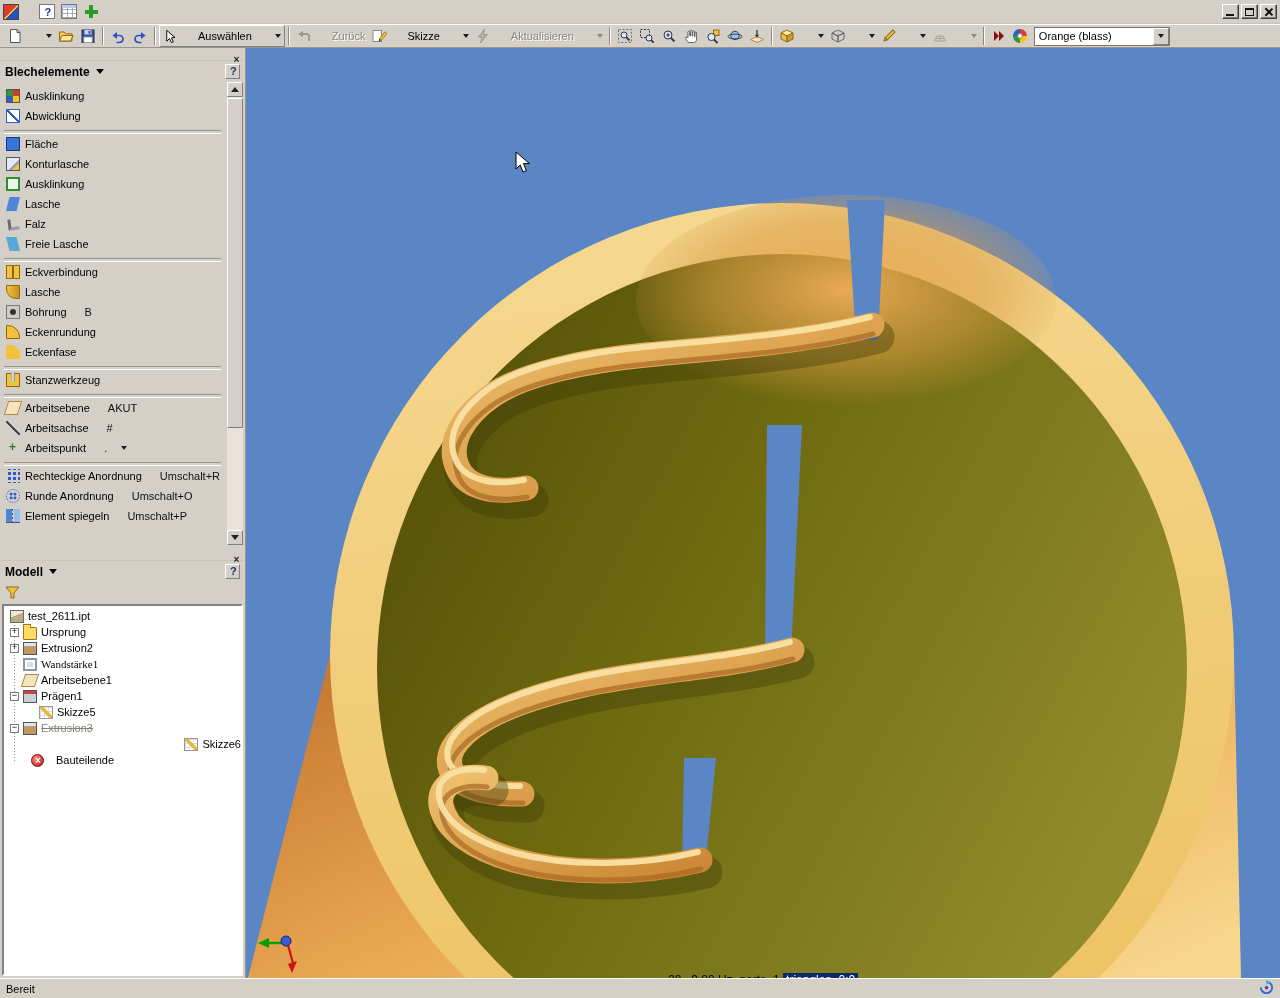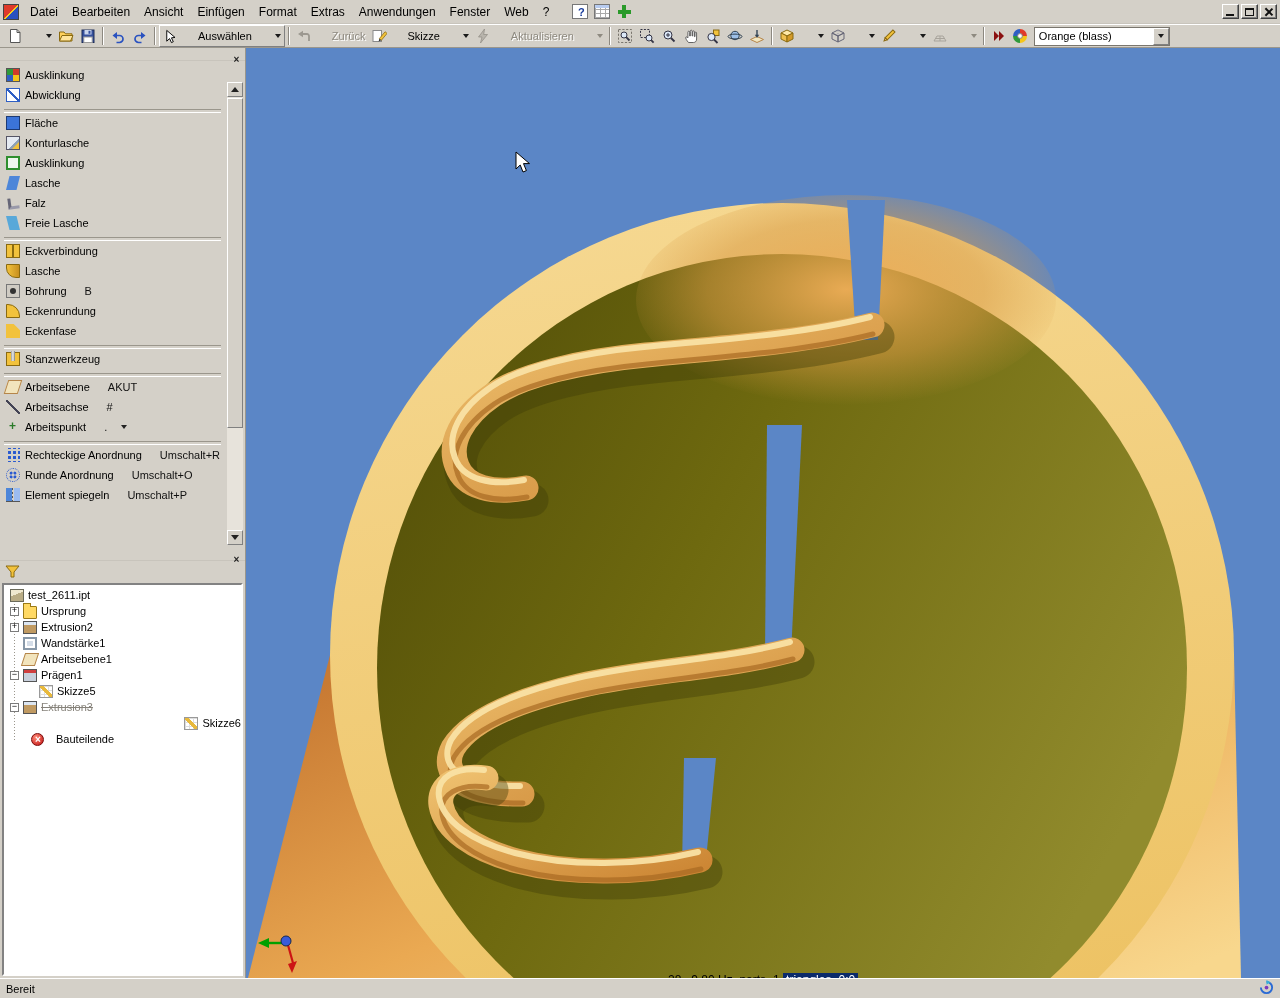--- a/index.html
+++ b/index.html
@@ -133,32 +133,20 @@
 
   
   .statusbar{height:20px;display:flex;align-items:center;padding:0 6px;font-size:11px;background:#d4d0c8;border-top:1px solid #fff;box-shadow:0 -1px 0 #9a968c}
   .status-ico{margin-left:auto}
 </style>
 </head>
 <body>
 
 <div class="menubar">
   <span class="appicon"></span>
-  <div class="menus" id="menus">
-      <span class="menu-item">Datei</span>
-      <span class="menu-item">Bearbeiten</span>
-      <span class="menu-item">Ansicht</span>
-      <span class="menu-item">Einfügen</span>
-      <span class="menu-item">Format</span>
-      <span class="menu-item">Extras</span>
-      <span class="menu-item">Anwendungen</span>
-      <span class="menu-item">Fenster</span>
-      <span class="menu-item">Web</span>
-      <span class="menu-item">?</span>
-    </div>
   <div class="menu-extra">
     <span class="m-ico mi-help"></span>
     <span class="m-ico mi-table"></span>
     <span class="m-ico mi-plus"></span>
   </div>
   <div class="win-btns">
     <span class="wbtn">
         <span class="w-min"></span>
       </span>
     <span class="wbtn">
@@ -345,20 +333,25 @@
 </div>
 
 <div class="main">
 
   <div class="sidebar">
 
     <div class="panel-feat">
       <div class="panel-strip">
         <span class="strip-x"></span>
       </div>
+      <div class="panel-header">
+        <span>Blechelemente</span>
+        <span class="hdr-caret"></span>
+        <span class="help-btn"></span>
+      </div>
       <div class="feat-list" id="feat-list">
           <div class="frow">
             <span class="fi ico-blechstile"></span>
             <span class="flabel">Ausklinkung</span>
           </div>
           <div class="frow">
             <span class="fi ico-abwicklung"></span>
             <span class="flabel">Abwicklung</span>
           </div>
           <div class="fsep"></div>
@@ -454,20 +447,25 @@
         <div class="sb-thumb"></div>
         <div class="sb-btn sb-down">
             <span class="tri-dn"></span>
           </div>
       </div>
     </div>
 
     <div class="panel-model">
       <div class="panel-strip">
         <span class="strip-x"></span>
+      </div>
+      <div class="panel-header">
+        <span>Modell</span>
+        <span class="hdr-caret"></span>
+        <span class="help-btn"></span>
       </div>
       <div class="filter-row">
         <svg width="15" height="13" viewBox="0 0 15 13">
             <polygon points="1,1 14,1 9,7 9,12 6,12 6,7" fill="#f2c23c" stroke="#8a6a10"></polygon>
           </svg>
       </div>
       <div class="treebox">
         <div class="tguide"></div>
         <div id="tree-rows">
             <div class="trow" style="padding-left: 4px;">
@@ -477,21 +475,21 @@
             <div class="trow" style="padding-left: 4px;">
               <span class="exp">+</span>
               <span class="ti ti-folder"></span>
               <span class="tlabel">Ursprung</span>
             </div>
             <div class="trow" style="padding-left: 4px;">
               <span class="exp">+</span>
               <span class="ti ti-extrusion"></span>
               <span class="tlabel">Extrusion2</span>
             </div>
-            <div class="trow" style="padding-left: 4px;">
+            <div class="trow" style="padding-left: 4px; font-family: Liberation Serif, serif;">
               <span class="exp-spacer"></span>
               <span class="ti ti-shell"></span>
               <span class="tlabel">Wandstärke1</span>
             </div>
             <div class="trow" style="padding-left: 4px;">
               <span class="exp-spacer"></span>
               <span class="ti ti-workplane"></span>
               <span class="tlabel">Arbeitsebene1</span>
             </div>
             <div class="trow" style="padding-left: 4px;">

